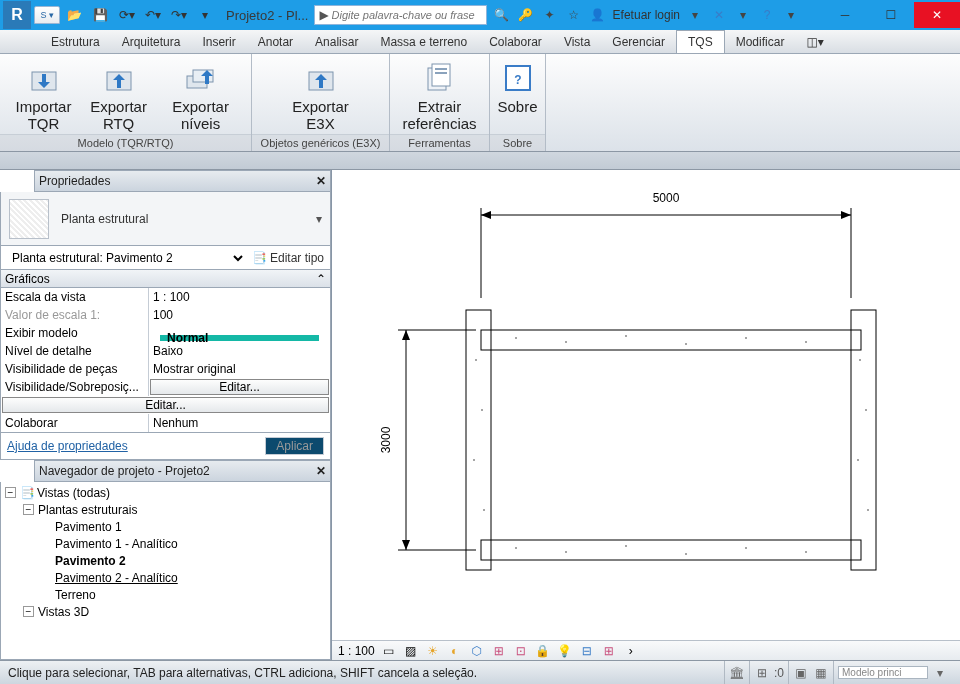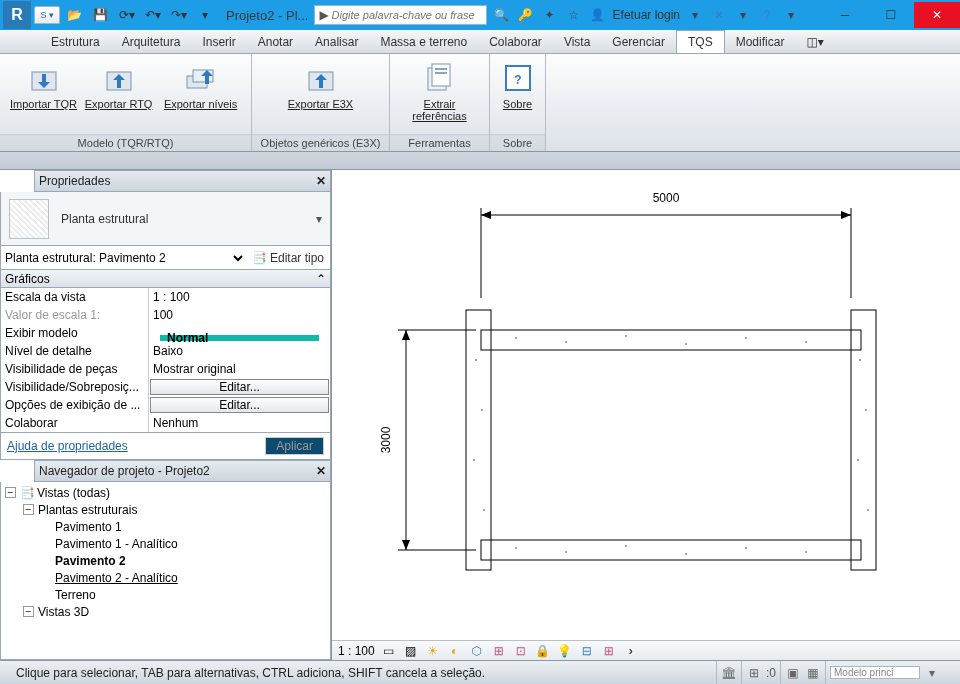--- a/index.html
+++ b/index.html
@@ -26,36 +26,36 @@
   .menu-item { padding: 0 11px; font-size: 12px; color: #333; height: 100%; display: flex; align-items: center; }
   .menu-item.active { background:#fff; border:1px solid #9ba7b5; border-bottom:none; }
   
   
   .ribbon { height: 98px; background: linear-gradient(#fdfdfd,#dce2e9); border-bottom:1px solid #8c97a4; display:flex; }
   .rgroup { border-right: 1px solid #b3bcc7; display:flex; flex-direction:column; }
   .rgroup-body { flex:1; display:flex; align-items:flex-start; padding:4px 8px 0 8px; gap: 4px; }
   .rgroup-title { text-align:center; font-size:11px; color:#444; padding:2px 0; border-top:1px solid #c7ced6; background: rgba(0,0,0,0.03); }
   .rbtn { display:flex; flex-direction:column; align-items:center; width: 72px; text-align:center; gap:4px; padding-top:4px; }
   .rbtn-icon { width:32px; height:32px; display:flex; align-items:center; justify-content:center; }
-  .rbtn-label { font-size:11px; color:#222;text-decoration:underline; }
+  .rbtn-label { font-size:15px; color:#222; }
   
   
   .main { display:flex; height: 490px; }
   .left-pane { width: 332px; display:flex; flex-direction:column; border-right:1px solid #8896a6; }
   
   .panel-header { height: 22px; background: linear-gradient(#e7ebef,#cbd4de); border:1px solid #9ba7b5; display:flex; align-items:center; padding:0 4px; font-size:12px; color:#222; justify-content:space-between;margin-left:34px; }
   .panel-close { font-family: Arial; font-weight:bold; }
   
   .type-selector { height: 54px; border:1px solid #9ba7b5; border-top:none; display:flex; align-items:center; padding:0 8px; gap: 12px; background:#f3f5f7; }
   .type-icon { width:40px; height:40px; border:1px solid #b8c0ca; background:repeating-linear-gradient(45deg,#eee,#eee 2px,#fff 2px,#fff 4px); }
   .type-label { flex:1; font-size:12px; color:#333; }
   .dd-arrow { color:#555; }
   
   .instance-row { height:24px; display:flex; align-items:center; border:1px solid #9ba7b5; border-top:none; }
-  .instance-select { flex:1; border:none; background:#fff; padding:0 0; height:20px; font-size:12px; }
+  .instance-select { flex:1; border:none; background:#fff; padding:0 7px; height:20px; font-size:12px; }
   .edit-type { padding:0 6px; font-size:12px; color:#333; display:flex; align-items:center; gap:3px; }
   
   .group-row { height:18px; background: linear-gradient(#f1f4f7,#dbe1e8); border:1px solid #9ba7b5; border-top:none; display:flex; align-items:center; padding:0 4px; font-size:12px; justify-content:space-between; }
   .prop-grid { border:1px solid #9ba7b5; border-top:none; }
   .prop-row { display:flex; height:18px; font-size:12px; }
   .prop-name { width: 148px; border-right:1px solid #c5ccd5; padding:0 4px; display:flex; align-items:center; white-space:nowrap; overflow:hidden; text-overflow:ellipsis; }
   .prop-val { flex:1; padding:0 4px; display:flex; align-items:center; }
   .prop-val.boxed { border:3px solid #14b8a6; margin:11px;font-weight:bold; }
   .prop-val.btn { border:1px solid #888; margin:1px; justify-content:center; background:linear-gradient(#fdfdfd,#e5e8eb); }
   .prop-row.dim .prop-name { color:#999; }
@@ -75,21 +75,21 @@
   .ctool { width:16px; height:16px; border:1px solid #888; background:#f4f4f4; display:flex; align-items:center; justify-content:center; font-size:10px; }
   .nav-cube { position:absolute; right:6px; top:28px; width:40px; height:90px; border:1px solid #b8c0ca; border-radius:6px; background:#f4f7fa; display:flex; flex-direction:column; align-items:center; gap:6px; padding:6px 0; }
   
   .viewport { flex:1; position:relative; background:#fff; }
   svg.plan { position:absolute; inset:0; width:100%; height:100%; }
   
   .view-status { height:20px; border-top:1px solid #b8c0ca; display:flex; align-items:center; padding:0 6px; gap:6px; font-size:11px; background:linear-gradient(#f9fafb,#e7ebef); }
   .vs-ico { width:16px; height:16px; display:flex; align-items:center; justify-content:center; }
   
   
-  .statusbar { height:24px; background:linear-gradient(#edf0f3,#cdd6df); border-top:1px solid #8c97a4; display:flex; align-items:center; padding:0 16px; font-size:12px; }
+  .statusbar { height:24px; background:linear-gradient(#edf0f3,#cdd6df); border-top:1px solid #8c97a4; display:flex; align-items:center; padding:0 8px; font-size:12px; }
   .status-msg { flex:1; color:#222; }
   .sb-group { display:flex; align-items:center; gap:4px; padding:0 4px; border-left:1px solid #b0b9c3; height:100%; }
   .sb-ico { width:16px; height:16px; display:flex; align-items:center; justify-content:center; color:#666; }
   .sb-txt { color:#555; }
   .sb-input { width:90px; border:1px solid #aab5c0; padding:0 3px; color:#888; font-size:10px; background:#fff; }
   
   
   .i-svg { display:block; }
 </style>
 </head>
@@ -271,21 +271,20 @@
         </div>
         <div class="prop-row">
           <div class="prop-name">Visibilidade de peças</div>
           <div class="prop-val">Mostrar original</div>
         </div>
         <div class="prop-row">
           <div class="prop-name">Visibilidade/Sobreposiç...</div>
           <div class="prop-val btn">Editar...</div>
         </div>
         <div class="prop-row">
-          <div class="prop-name">Opções de exibição de ...</div>
           <div class="prop-val btn">Editar...</div>
         </div>
         <div class="prop-row">
           <div class="prop-name">Colaborar</div>
           <div class="prop-val">Nenhum</div>
         </div>
       </div>
     <div class="help-row">
       <a class="help-link">Ajuda de propriedades</a>
       <button class="apply-btn">Aplicar</button>

